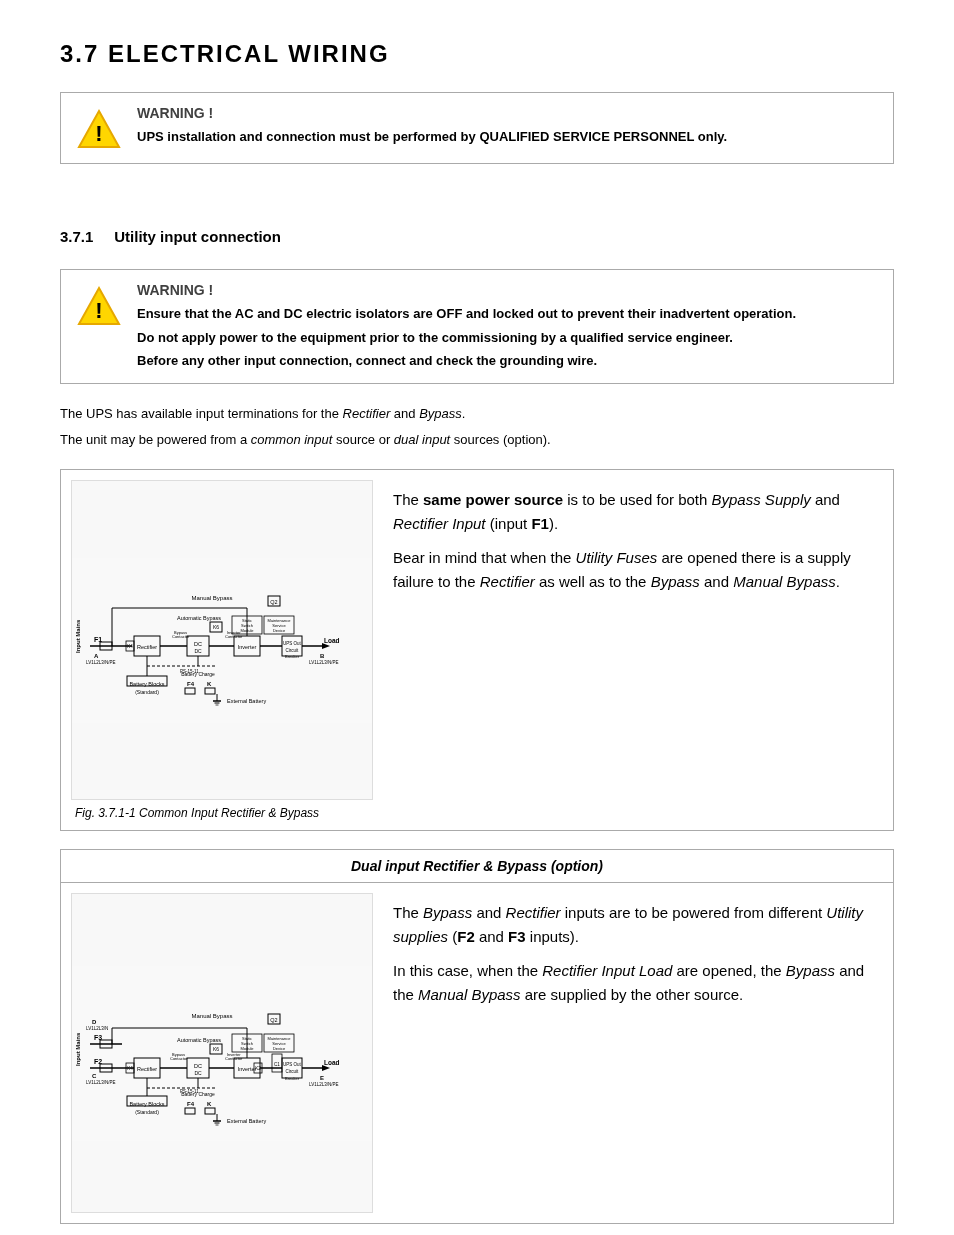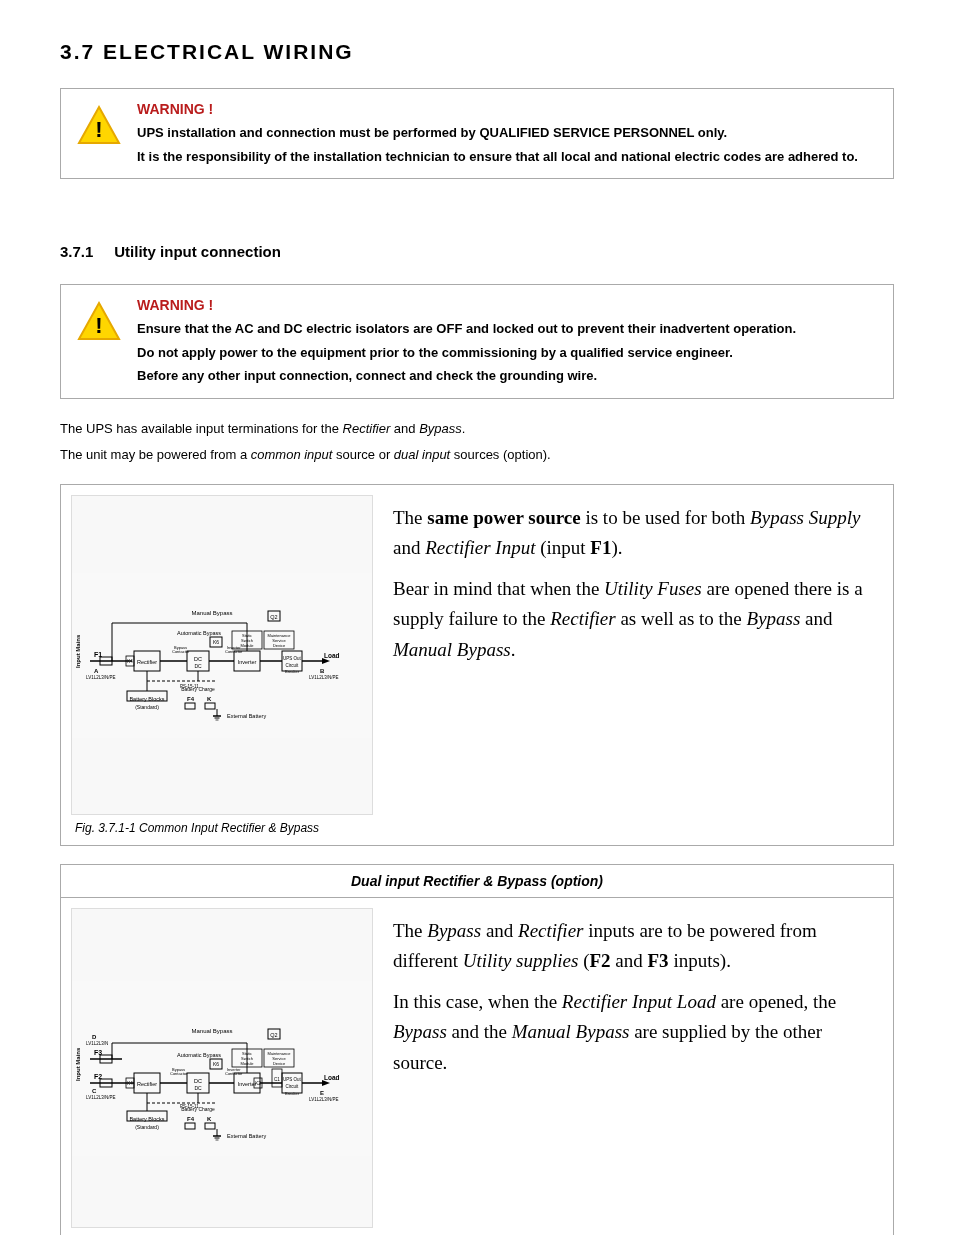--- a/index.html
+++ b/index.html
@@ -6,21 +6,21 @@
     body {
       background: #fff;
       font-family: Arial, sans-serif;
       font-size: 13px;
       color: #000;
       width: 954px;
       min-height: 1235px;
       padding: 40px 60px 40px 60px;
     }
     .section-title {
-      font-size: 21px;
+      font-size: 24px;
       font-weight: bold;
       letter-spacing: 2px;
       margin-bottom: 24px;
     }
     .warning-box {
       border: 1.5px solid #aaa;
       display: flex;
       flex-direction: row;
       align-items: flex-start;
       padding: 12px 16px;
@@ -30,21 +30,21 @@
     .warning-icon {
       flex-shrink: 0;
       width: 44px;
       height: 44px;
       margin-top: 2px;
     }
     .warning-content {
       flex: 1;
     }
     .warning-title {
-      color: #b91c1c;
+      color: #404040;
       font-weight: bold;
       font-size: 14px;
       margin-bottom: 6px;
     }
     .warning-text {
       font-size: 13px;
       line-height: 1.5;
       font-weight: bold;
       text-align: justify;
     }
@@ -101,24 +101,23 @@
     }
     .diagram-caption {
       font-style: italic;
       font-size: 12px;
       text-align: left;
       margin-top: 6px;
       padding-left: 4px;
     }
     .diagram-text {
       flex: 1;
-      font-size: 19px;
+      font-size: 15px;
       line-height: 1.6;
       padding: 8px 4px;
-      font-family: Liberation Serif, serif;
     }
     .diagram-text p {
       margin-bottom: 10px;
     }
     .diagram-text strong {
       font-weight: bold;
     }
     .diagram-text em {
       font-style: italic;
     }
@@ -148,21 +147,20 @@
   <div class="warning-icon">
     <svg class="triangle-icon" viewBox="0 0 44 44" xmlns="http://www.w3.org/2000/svg">
       <polygon points="22,4 42,40 2,40" fill="#FFD600" stroke="#e6a800" stroke-width="2"></polygon>
       <text x="22" y="34" text-anchor="middle" font-size="22" font-weight="bold" fill="#000">!</text>
     </svg>
   </div>
   <div class="warning-content">
     <div class="warning-title">WARNING !</div>
     <div class="warning-text">
       <p>UPS installation and connection must be performed by QUALIFIED SERVICE PERSONNEL only.</p>
-      <p>It is the responsibility of the installation technician to ensure that all local and national electric codes are adhered to.</p>
     </div>
   </div>
 </div>
 
 <div class="spacer"></div>
 
 <div class="subsection-title">
   <span>3.7.1</span>
   &nbsp;&nbsp;&nbsp;
   <span>Utility input connection</span>

